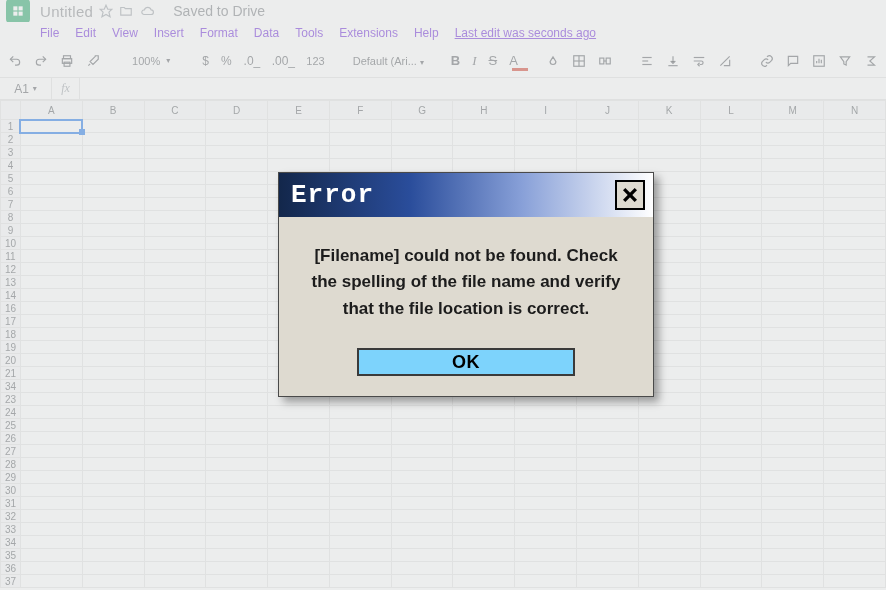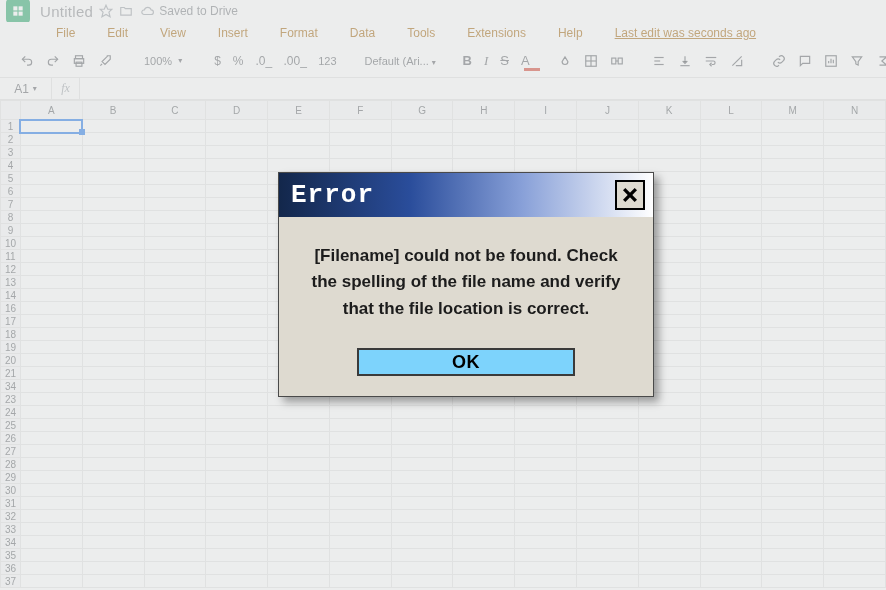--- a/index.html
+++ b/index.html
@@ -27,38 +27,38 @@
   }
   .logo {
     width: 24px; height: 24px;
     background: #23a566;
     border-radius: 4px;
     display: flex; align-items: center; justify-content: center;
   }
   .logo svg { width: 14px; height: 14px; }
   .doc-name { color: #8a8d91; font-size: 15px; margin-left: 4px; letter-spacing: .3px; }
   .star, .folder, .cloud { color: #9aa0a6; display: inline-flex; align-items: center; }
-  .cloud-text { font-size: 12px; color: #7b7f84; margin-left: 4px; }
+  .cloud-text { font-size: 14px; color: #7b7f84; margin-left: 18px; }
 
   .menubar {
     height: 22px; background:#fff;
     display:flex; align-items:center;
     padding-left: 40px;
     gap: 16px;
     font-size: 12px;
     color: #555;
   }
-  .menubar .mi { color:#a16207;margin-left:16px; }
+  .menubar .mi { color:#6d28d9; }
   .lastedit { text-decoration: underline; color:#5f6368; }
 
   .toolbar {
     height: 34px; background:#fff;
     border-bottom: 1px solid #e3e3e3;
     display:flex; align-items:center;
-    padding: 0 20px;
+    padding: 0 8px;
     gap: 12px;
   }
   .tbtn {
     width: 22px; height: 22px;
     display:inline-flex; align-items:center; justify-content:center;
     color:#5f6368; font-size: 13px;
     border-radius:3px;
   }
   .tsep { width:1px; height:20px; background:#e0e0e0; margin:0 2px; }
   .zoom { font-size:11px; color:#5f6368; padding:0 4px; display:flex; align-items:center; gap:3px;}

